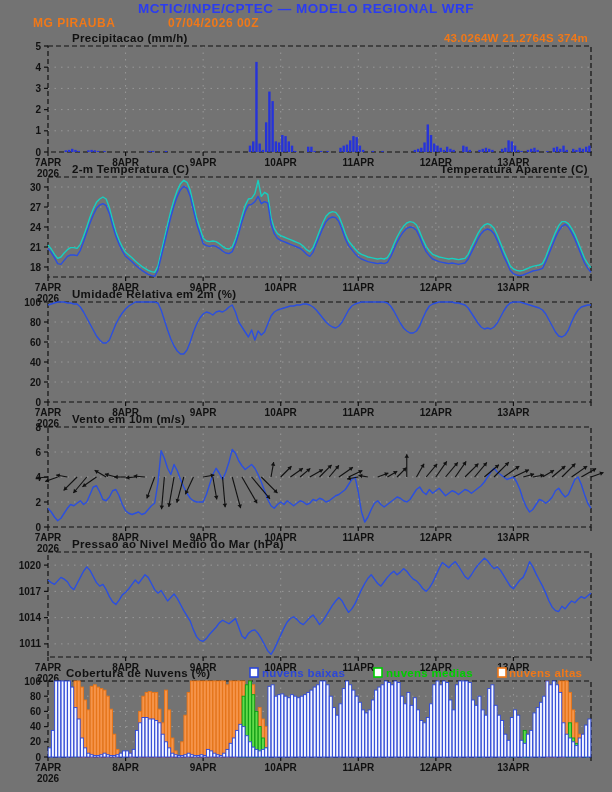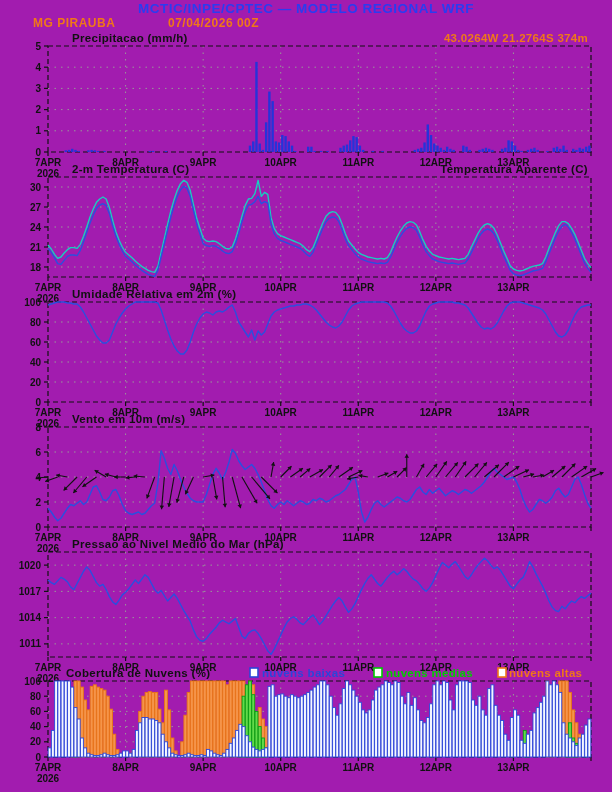--- a/index.html
+++ b/index.html
@@ -1,16 +1,16 @@
 <!DOCTYPE html>
 <html><head>
 <meta charset="utf-8">
 <style>
   html,body{margin:0;padding:0;background:#ffffff;}
-  .page{position:relative;width:612px;height:792px;background:#a21caf;overflow:hidden;}
+  .page{position:relative;width:612px;height:792px;background:#737373;overflow:hidden;}
   svg text{font-family:"Liberation Sans","DejaVu Sans",sans-serif;font-weight:bold;}
   .h1t{font-size:13.5px;letter-spacing:.5px;}
   .h2t{font-size:12px;letter-spacing:.5px;}
   .ptitle{font-size:11.5px;fill:#111;letter-spacing:.3px;}
   .note{font-size:11.5px;letter-spacing:.3px;}
   .ytick{font-size:10px;fill:#111;}
   .xtick{font-size:10px;fill:#111;}
   .lg{font-size:11.5px;letter-spacing:.3px;}
 </style>
 </head>

